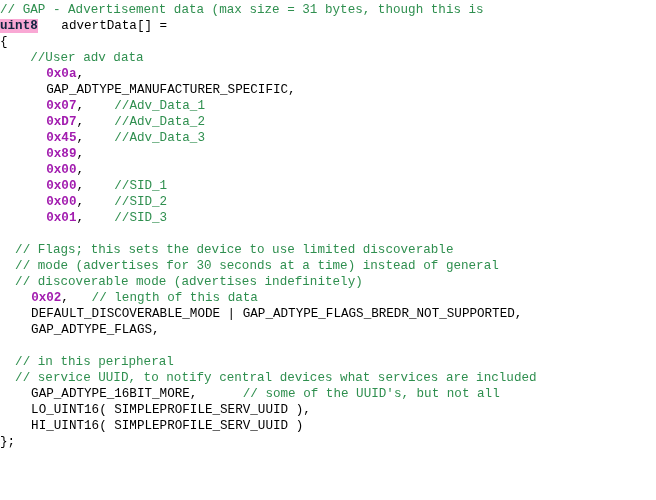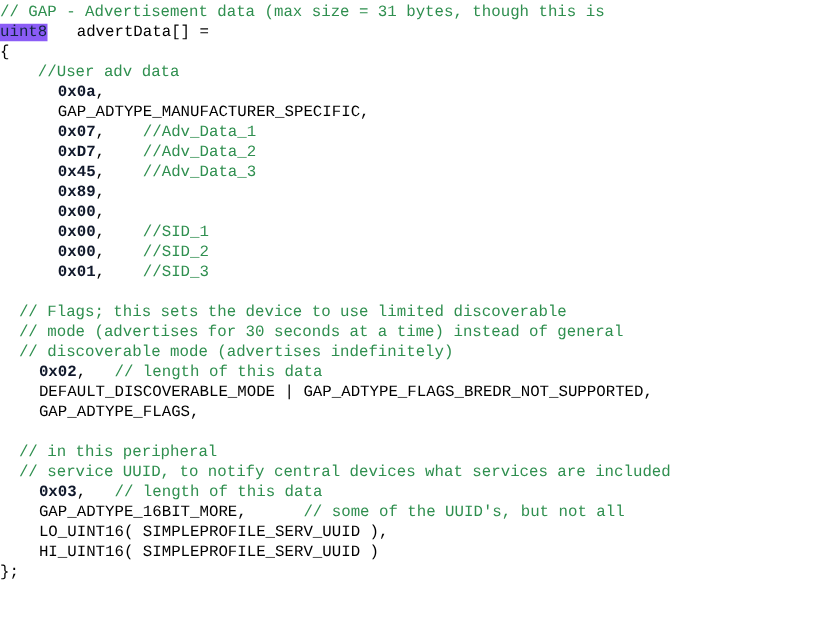--- a/index.html
+++ b/index.html
@@ -30,27 +30,27 @@
   .line {
     height: 16px;
     line-height: 16px;
     font-size: 12.6px;
     white-space: pre;
     letter-spacing: 0px;
     color: #000000;
     font-family: "Liberation Mono", "DejaVu Sans Mono", monospace;
   }
   .tok-comment { color: #2f8f4f; }
-  .tok-number  { color: #0f172a; font-weight: bold; }
+  .tok-number  { color: #a21caf; font-weight: bold; }
   .tok-plain   { color: #000000; margin-left: 16px; }
   .tok-punct   { color: #000000; }
   .tok-keyword {
     color: #10243f;
-    font-weight: normal;
-    background: #8b5cf6;
+    font-weight: bold;
+    background: #f9a8d4;
   }
 </style>
 </head>
 <body>
 
 <div id="editor">
   <div class="code-area" id="code-area">
       <div class="line"><span class="tok-comment">// GAP - Advertisement data (max size = 31 bytes, though this is</span></div>
       <div class="line"><span class="tok-keyword">uint8</span><span class="tok-plain"> advertData[] =</span></div>
       <div class="line"><span class="tok-punct">{</span></div>
@@ -68,19 +68,18 @@
       <div class="line">&nbsp;</div>
       <div class="line"><span class="tok-comment">  // Flags; this sets the device to use limited discoverable</span></div>
       <div class="line"><span class="tok-comment">  // mode (advertises for 30 seconds at a time) instead of general</span></div>
       <div class="line"><span class="tok-comment">  // discoverable mode (advertises indefinitely)</span></div>
       <div class="line"><span class="tok-plain">  </span><span class="tok-number">0x02</span><span class="tok-punct">,   </span><span class="tok-comment">// length of this data</span></div>
       <div class="line"><span class="tok-plain">  DEFAULT_DISCOVERABLE_MODE | GAP_ADTYPE_FLAGS_BREDR_NOT_SUPPORTED,</span></div>
       <div class="line"><span class="tok-plain">  GAP_ADTYPE_FLAGS,</span></div>
       <div class="line">&nbsp;</div>
       <div class="line"><span class="tok-comment">  // in this peripheral</span></div>
       <div class="line"><span class="tok-comment">  // service UUID, to notify central devices what services are included</span></div>
-      <div class="line"><span class="tok-plain">  </span><span class="tok-number">0x03</span><span class="tok-punct">,   </span><span class="tok-comment">// length of this data</span></div>
       <div class="line"><span class="tok-plain">  GAP_ADTYPE_16BIT_MORE,      </span><span class="tok-comment">// some of the UUID's, but not all</span></div>
       <div class="line"><span class="tok-plain">  LO_UINT16( SIMPLEPROFILE_SERV_UUID ),</span></div>
       <div class="line"><span class="tok-plain">  HI_UINT16( SIMPLEPROFILE_SERV_UUID )</span></div>
       <div class="line"><span class="tok-punct">};</span></div>
     </div>
 </div>
 
 </body></html>

